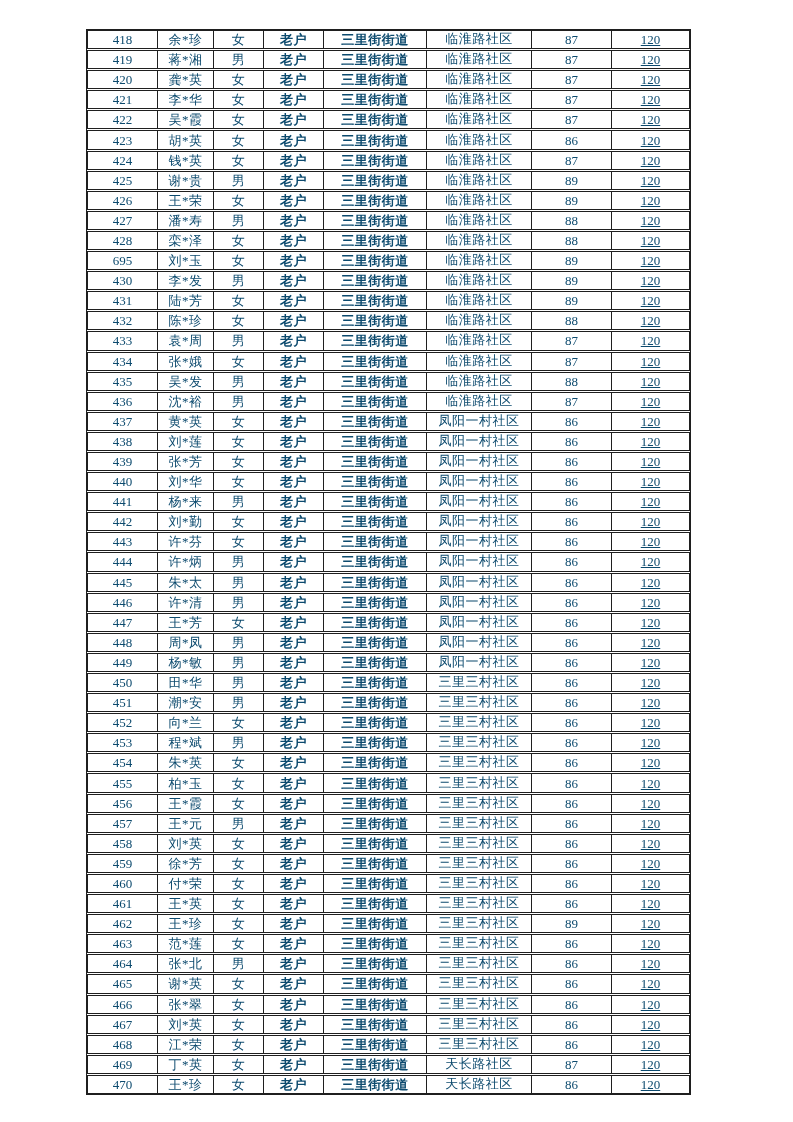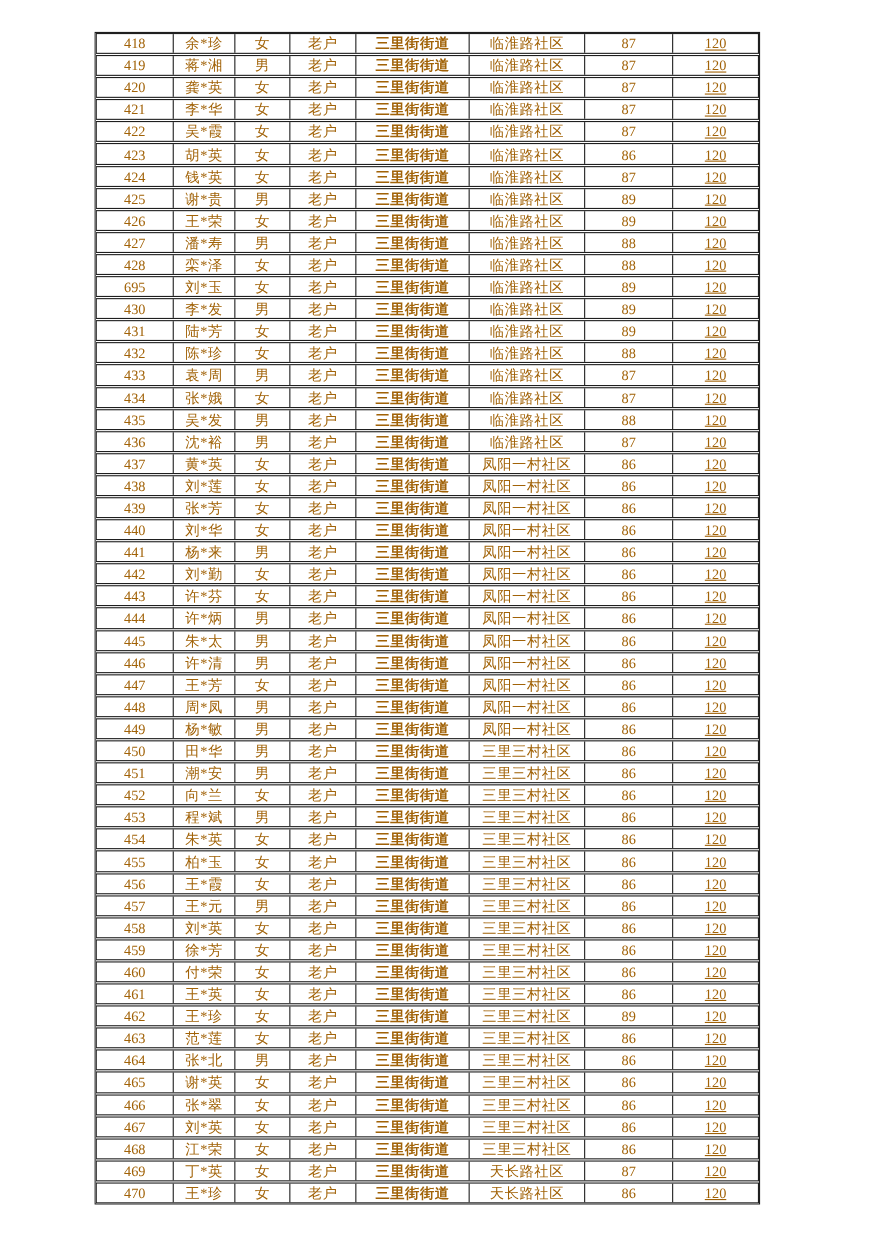--- a/index.html
+++ b/index.html
@@ -7,21 +7,21 @@
     padding: 0;
     background: #ffffff;
   }
   .page {
     position: relative;
     width: 793px;
     height: 1122px;
     background: #ffffff;
     overflow: hidden;
     font-family: "Liberation Serif", "DejaVu Serif", serif;
-    color: #a16207;
+    color: #0c4a6e;
   }
   .table {
     position: absolute;
     left: 86px;
     top: 29px;
     width: 605px;
     box-sizing: border-box;
     border: 1px solid #1f1f1f;
   }
   .row {
@@ -48,23 +48,23 @@
     overflow: hidden;
     letter-spacing: 0.5px;
   }
   .cell:last-child {
     border-right: none;
     text-decoration: underline;
   }
   .c0 { width: 70px; letter-spacing: 0; }
   .c1 { width: 56px; }
   .c2 { width: 50px; }
-  .c3 { width: 60px; }
+  .c3 { width: 60px; font-weight: bold; }
   .c4 { width: 103px; font-weight: bold; }
-  .c5 { width: 105px; }
+  .c5 { width: 105px; font-family: Liberation Mono, monospace; }
   .c6 { width: 80px; letter-spacing: 0; }
   .c7 { flex: 1; letter-spacing: 0; }
 </style>
 </head>
 <body>
 
 <div class="page">
   <div class="table" id="table">
       <div class="row">
     <div class="cell c0">418</div>

